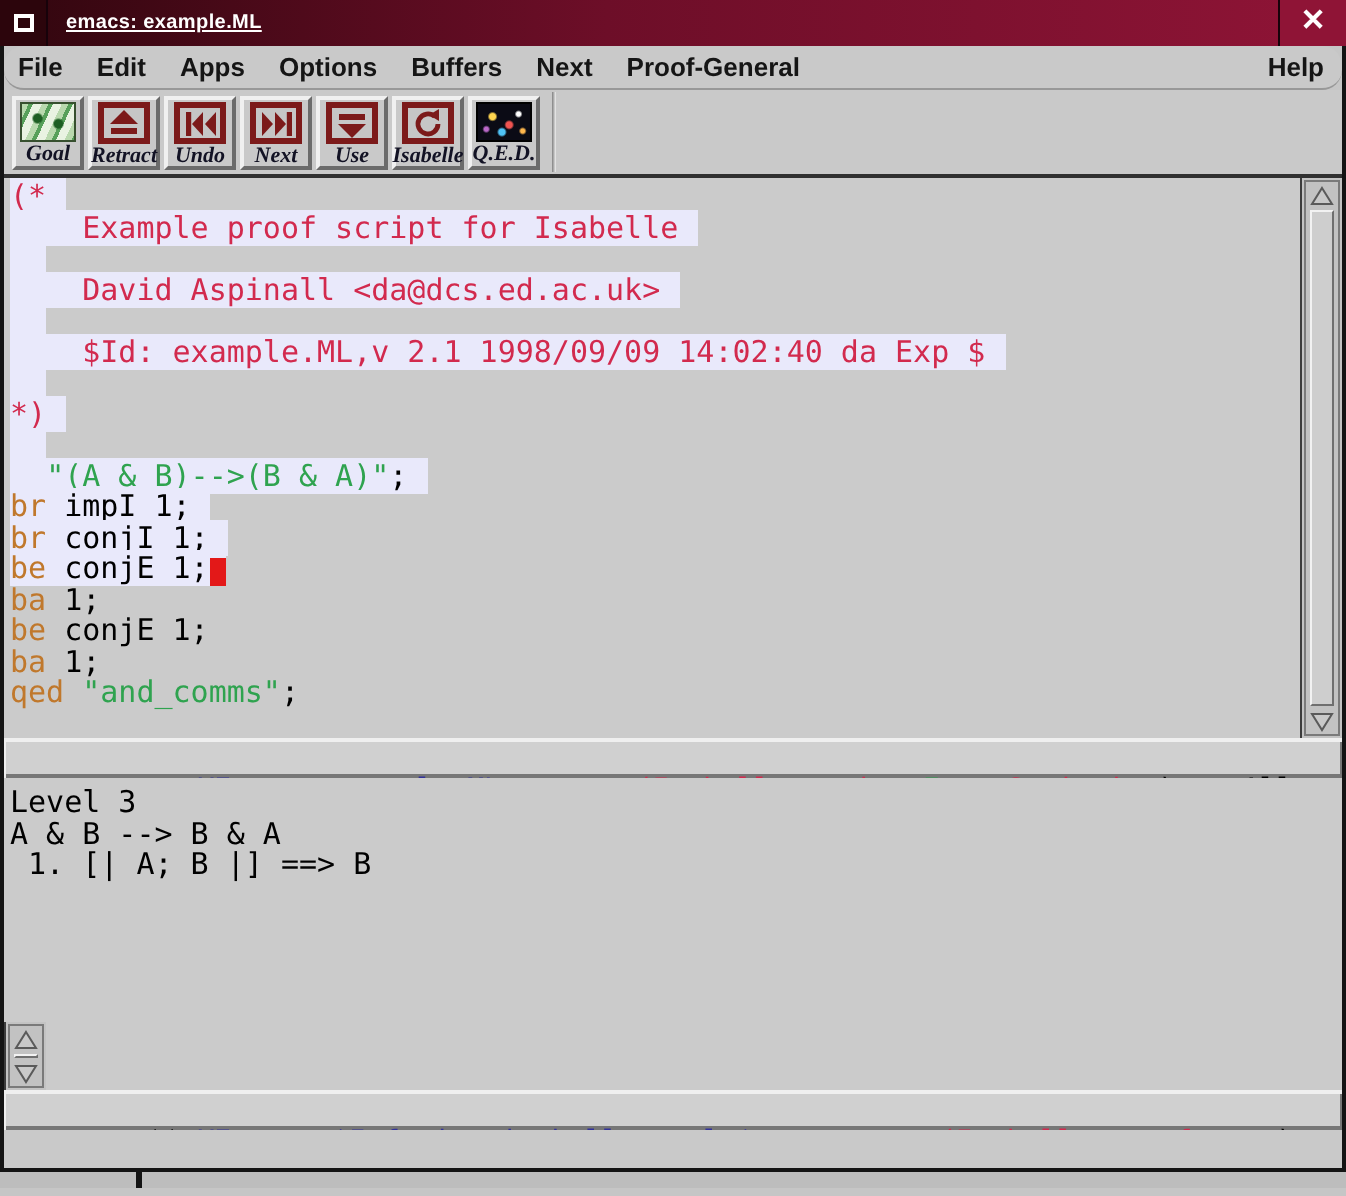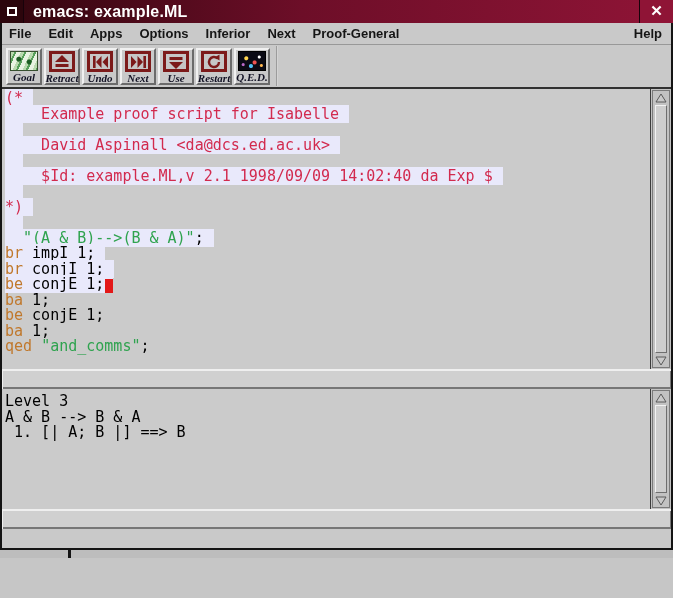--- a/index.html
+++ b/index.html
@@ -4,29 +4,29 @@
 <style>
   * { margin:0; padding:0; box-sizing:border-box; }
   html,body { width:673px; height:598px; overflow:hidden; background:#000; }
   .window { width:673px; height:598px; font-family:"Liberation Sans",sans-serif; background:#c6c6c6; }
 
   
   .titlebar { height:23px; display:flex; align-items:stretch;
     background:linear-gradient(90deg, var(--title-dark) 0%, var(--title-mid) 45%, var(--title-bright) 100%); }
   .menu-box { width:24px; background:#2c050c; border-right:1px solid #17020a; display:flex; align-items:center; justify-content:center; }
   .menu-box .sq { width:10px; height:9px; border:2px solid #fff; }
-  .title-text { flex:1; color:#fff; font-weight:bold; font-size:16px; line-height:23px; padding-left:9px; letter-spacing:.2px; }
+  .title-text { flex:1; color:#fff; font-weight:bold; font-size:10px; line-height:23px; padding-left:9px; letter-spacing:.2px;text-decoration:underline; }
   .close-btn { width:34px; border-left:1px solid #17020a; background:var(--title-bright); color:#fff;
     font-weight:bold; font-size:15px; text-align:center; line-height:22px; cursor:default; }
 
   
   .frame-body { width:673px; border-left:2px solid #141414; border-right:2px solid #141414; background:#c6c6c6; }
 
   
-  .menubar { height:22px; display:flex; align-items:center; padding:0 7px; background:#c9c9c9; border-bottom:1px solid #989898; }
+  .menubar { height:22px; display:flex; align-items:center; padding:0 7px; background:#c9c9c9; border-bottom:1px solid #989898;border-radius:10px; }
   .menu-item { font-weight:bold; font-size:13px; color:#151515; margin-right:17px; white-space:nowrap; }
   .menu-help { margin-left:auto; margin-right:2px; font-weight:bold; font-size:13px; color:#151515; }
 
   
   .toolbar { height:44px; background:#c9c9c9; border-bottom:2px solid #303030; display:flex; align-items:flex-start; padding-left:3px; }
   .tool-btn { width:36px; height:37px; margin:3px 1px 0 1px; background:#c9c9c9;
     border:2px solid; border-color:#f0f0f0 #6b6b6b #6b6b6b #f0f0f0;
     display:flex; flex-direction:column; align-items:center; justify-content:flex-start; }
   .tool-glyph { width:26px; height:21px; margin-top:1px; border:3px solid var(--icon-red);
     display:flex; align-items:center; justify-content:center; color:var(--icon-red); background:#c6c6c6; }
@@ -45,21 +45,21 @@
       radial-gradient(circle at 16% 70%, #ba68c8 0 1px, transparent 2px),
       radial-gradient(circle at 86% 75%, #ffb74d 0 1px, transparent 2px),
       #0b0b15; }
   .tool-label { font-family:"Liberation Serif",serif; font-style:italic; font-weight:bold;
     font-size:11px; line-height:11px; color:#121224; margin-top:1px; white-space:nowrap; }
   .tool-sep { width:2px; height:40px; margin-left:5px; margin-top:1px;
     background:linear-gradient(90deg,#808080,#f0f0f0); }
 
   
   .editor-row { display:flex; height:280px; background:var(--buffer-bg); }
-  .goals-row  { display:flex; height:120px; background:var(--buffer-bg); }
+  .goals-row  { display:flex; height:156px; background:var(--buffer-bg);flex-direction:column; }
   .buffer { flex:1; overflow:hidden; padding:2px 0 0 3px;
     font-family:"DejaVu Sans Mono",monospace; font-size:15px; color:#000; }
   .goals-row .buffer { padding-top:5px; }
   .line { height:15.5px; line-height:15.5px; white-space:pre; }
   .hl { background:var(--locked); padding-right:10px; }
   .hl.no-pad { padding-right:0; }
   .hl.empty { display:inline-block; width:18px; height:15px; }
   .f-comment { color:var(--comment); }
   .f-keyword { color:var(--keyword); }
   .f-string  { color:var(--string); }
@@ -105,21 +105,21 @@
   </div>
 
   <div class="frame-body">
 
     <div class="menubar">
       <span style="display:flex">
           <span class="menu-item">File</span>
           <span class="menu-item">Edit</span>
           <span class="menu-item">Apps</span>
           <span class="menu-item">Options</span>
-          <span class="menu-item">Inferior</span>
+          <span class="menu-item">Buffers</span>
           <span class="menu-item">Next</span>
           <span class="menu-item">Proof-General</span>
         </span>
       <span class="menu-help">Help</span>
     </div>
 
     <div class="toolbar">
       <span style="display:flex">
           <div class="tool-btn">
             <div class="img-goal"></div>
@@ -163,21 +163,21 @@
             </div>
             <div class="tool-label">Use</div>
           </div>
           <div class="tool-btn">
             <div class="tool-glyph">
               <svg width="16" height="16" viewBox="0 0 16 16">
                 <path d="M13 8a5 5 0 1 1-1.6-3.7" fill="none" stroke="currentColor" stroke-width="2.4"></path>
                 <polygon points="13.5,0.5 13.5,6.5 8.5,3.5" fill="currentColor"></polygon>
               </svg>
             </div>
-            <div class="tool-label">Restart</div>
+            <div class="tool-label">Isabelle</div>
           </div>
           <div class="tool-btn">
             <div class="img-qed"></div>
             <div class="tool-label">Q.E.D.</div>
           </div>
         </span>
       <span class="tool-sep"></span>
     </div>
 
     <div class="editor-row">

